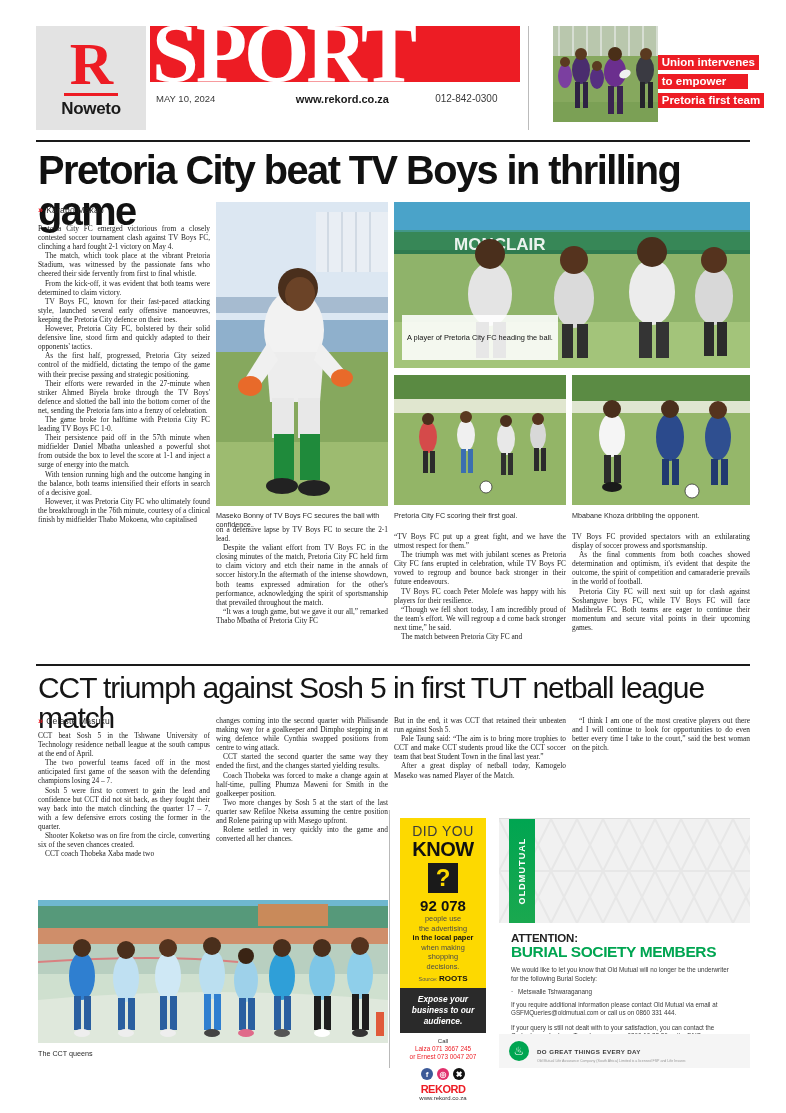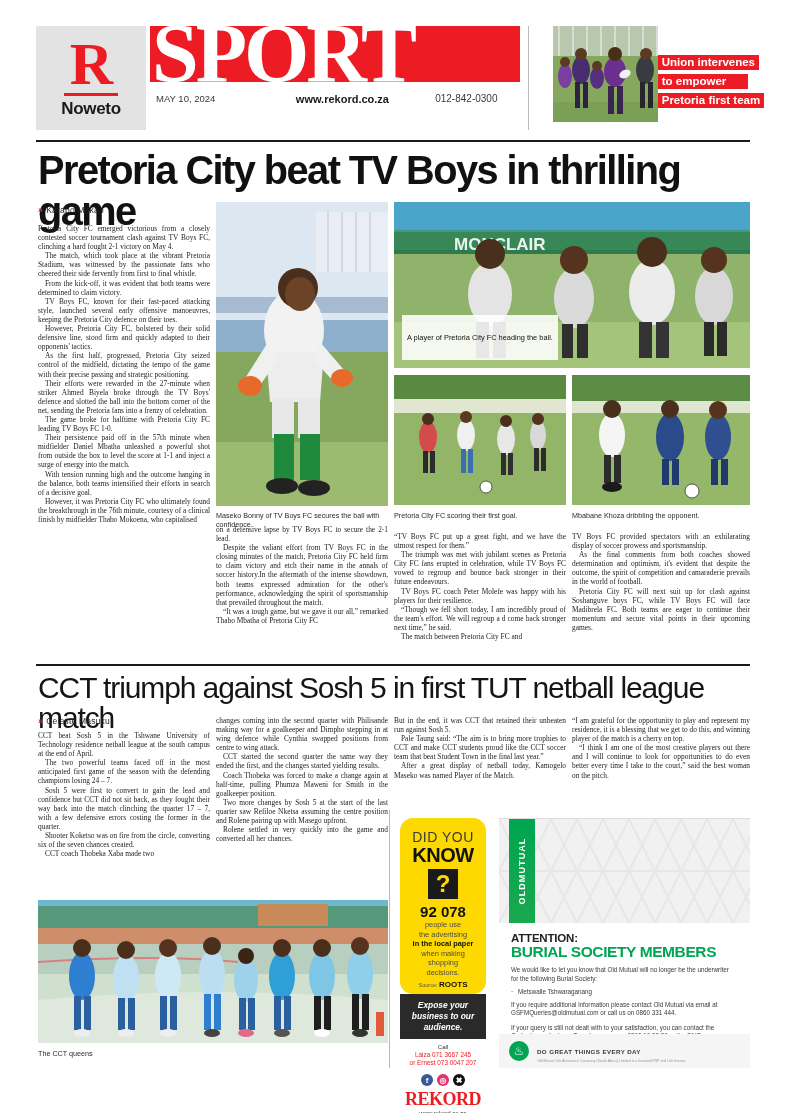--- a/index.html
+++ b/index.html
@@ -80,34 +80,34 @@
   .byline2 { position:absolute; left:38px; top:716px; }
 
   
   .ph5 { position:absolute; left:38px; top:900px; width:350px; height:143px; }
   .cap5 { position:absolute; left:38px; top:1046px; width:350px; }
 
   .vrule { position:absolute; left:389px; top:810px; width:1px; height:258px; background:#b9b9b9; }
 
   
   .ad-dyk { position:absolute; left:400px; top:818px; width:86px; height:250px; background:#fff; }
-  .dyk-yellow { background:#fdd900; padding:12px 4px 5px; text-align:center;border-radius:13px; }
+  .dyk-yellow { background:#fdd900; padding:6px 4px 5px; text-align:center; }
   .dyk-did { font-family:"Liberation Sans", sans-serif; font-size:14px; font-weight:400; color:#3b3b3b; letter-spacing:0.5px; line-height:1.1; }
   .dyk-know { font-family:"Liberation Sans", sans-serif; font-size:20px; font-weight:700; color:#111; letter-spacing:-0.5px; line-height:1.05; }
   .dyk-q { width:30px; height:30px; background:#1a1a1a; color:#fdd900; font-family:"Liberation Sans", sans-serif; font-size:24px; font-weight:700; line-height:30px; margin:3px auto 4px; }
   .dyk-num { font-family:"Liberation Sans", sans-serif; font-size:15px; font-weight:700; color:#111; }
   .dyk-body { font-family:"Liberation Sans", sans-serif; font-size:7.4px; color:#4a4a4a; line-height:9.5px; }
   .dyk-src { font-family:"Liberation Sans", sans-serif; font-size:5.5px; color:#555; margin-top:3px; }
   .dyk-src b { font-size:8px; color:#111; }
   .dyk-dark { background:#2a2a2a; color:#fff; font-family:"Liberation Sans", sans-serif; font-style:italic; font-weight:700; font-size:8.4px; line-height:11px; text-align:center; padding:6px 4px; }
   .dyk-call { text-align:center; font-family:"Liberation Sans", sans-serif; font-size:6.4px; color:#ed1c24; line-height:8px; padding:4px 2px 2px; }
   .dyk-call .lbl { color:#333; font-size:6px; }
   .dyk-social { display:flex; justify-content:center; gap:4px; padding-top:5px; }
   .sdot { width:12px; height:12px; border-radius:50%; display:flex; align-items:center; justify-content:center; color:#fff; font-family:"Liberation Sans", sans-serif; font-size:8px; font-weight:700; }
-  .dyk-rekord { text-align:center; font-family:Liberation Serif, serif; font-weight:700; font-size:18px; color:#ed1c24; letter-spacing:-0.5px; padding-top:3px; }
+  .dyk-rekord { text-align:center; font-family:Liberation Sans, sans-serif; font-weight:700; font-size:11px; color:#ed1c24; letter-spacing:-0.5px; padding-top:3px; }
   .dyk-url { text-align:center; font-family:"Liberation Sans", sans-serif; font-size:6px; color:#333; }
 
   
   .ad-om { position:absolute; left:499px; top:818px; width:251px; height:250px; background:#fff; border-top:1px solid #ddd; }
   .om-top { position:relative; height:104px; background:#f0f0f0; overflow:hidden; }
   .om-pattern { position:absolute; inset:0; opacity:0.55; }
   .om-bar { position:absolute; left:10px; top:0; width:26px; height:104px; background:linear-gradient(180deg,#00a551,#1aa84f); display:flex; align-items:center; justify-content:center; }
   .om-bar span { font-family:"Liberation Sans", sans-serif; font-size:9px; font-weight:700; color:#fff; letter-spacing:1.1px; transform:rotate(-90deg); white-space:nowrap; }
   .om-body { padding:9px 12px 0 12px; }
   .om-att { font-family:"Liberation Sans", sans-serif; font-size:11.5px; font-weight:700; color:#222; letter-spacing:-0.2px; }
@@ -370,21 +370,20 @@
       <p>Coach Thobeka was forced to make a change again at half-time, pulling Phumza Maweni for Smith in the goalkeeper position.</p>
       <p>Two more changes by Sosh 5 at the start of the last quarter saw Refiloe Nketsa assuming the centre position and Rolene pairing up with Masego upfront.</p>
       <p>Rolene settled in very quickly into the game and converted all her chances.</p>
     </div>
   <div class="col-text a2-c3">
       <p class="first">But in the end, it was CCT that retained their unbeaten run against Sosh 5.</p>
       <p>Pale Taung said: “The aim is to bring more trophies to CCT and make CCT students proud like the CCT soccer team that beat Student Town in the final last year.”</p>
       <p>After a great display of netball today, Kamogelo Maseko was named Player of the Match.</p>
     </div>
   <div class="col-text a2-c4">
-      <p class="first">“I am grateful for the opportunity to play and represent my residence, it is a blessing that we get to do this, and winning player of the match is a cherry on top.</p>
       <p>“I think I am one of the most creative players out there and I will continue to look for opportunities to do even better every time I take to the court,” said the best woman on the pitch.</p>
     </div>
 
   <div class="photo ph5">
     <svg width="350" height="143" viewBox="0 0 350 143" preserveAspectRatio="none">
       <rect width="350" height="143" fill="#a8d4e0"></rect>
       <rect y="0" width="350" height="30" fill="#6fb7cf"></rect>
       <rect x="0" y="6" width="350" height="22" fill="#4e8f5e" opacity="0.75"></rect>
       <rect x="220" y="4" width="70" height="22" fill="#c98a5a"></rect>
       <rect y="28" width="350" height="20" fill="#cf8e6a"></rect>

